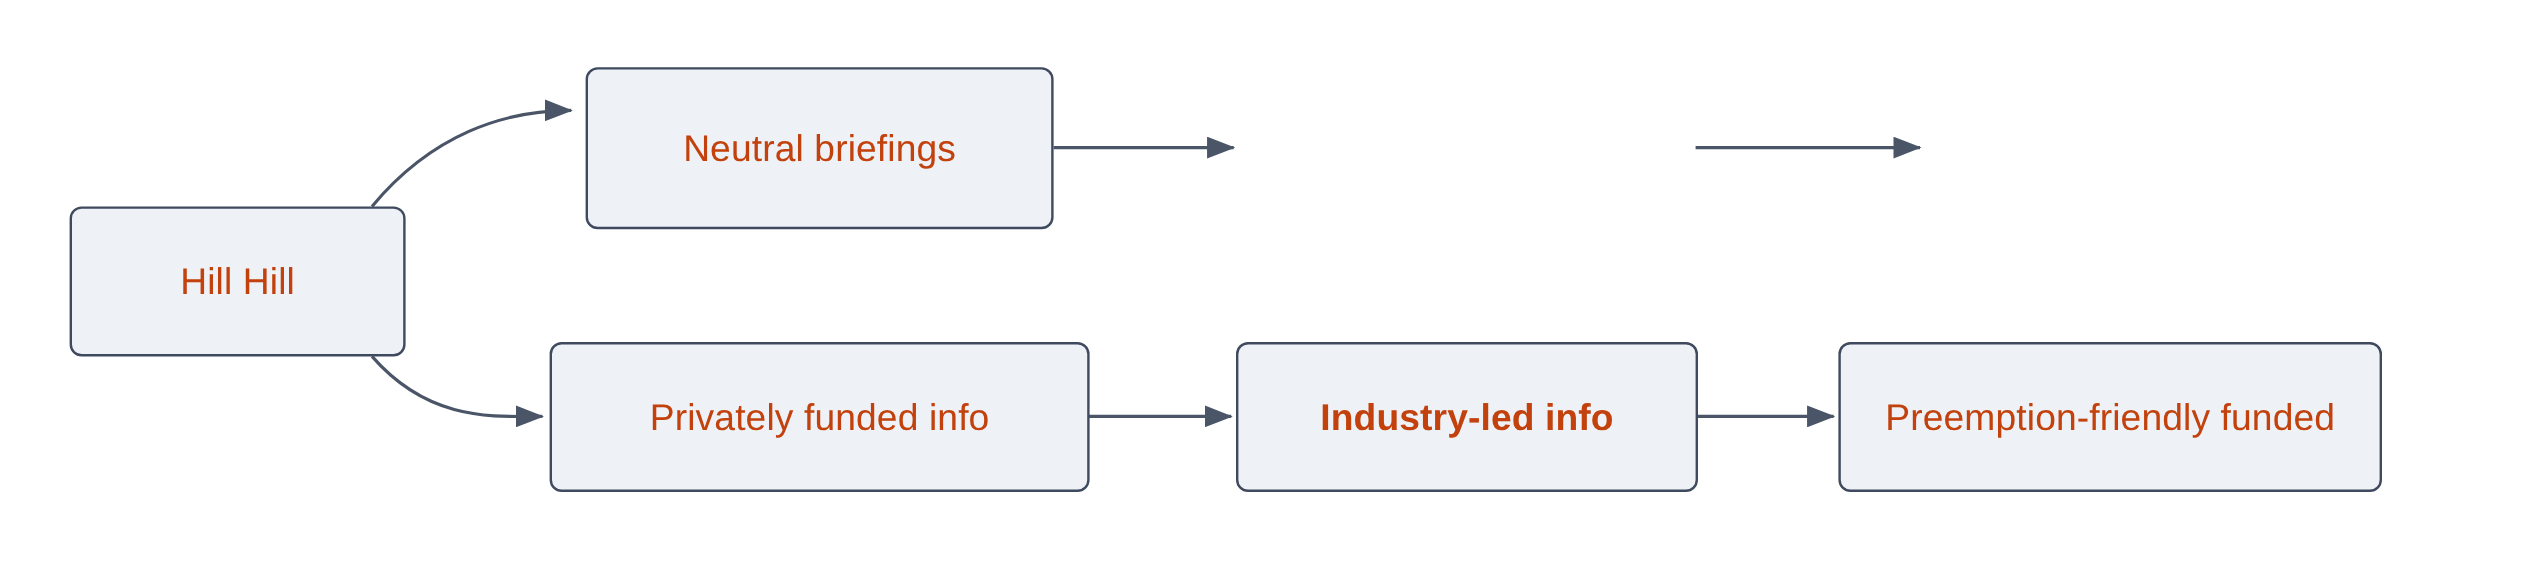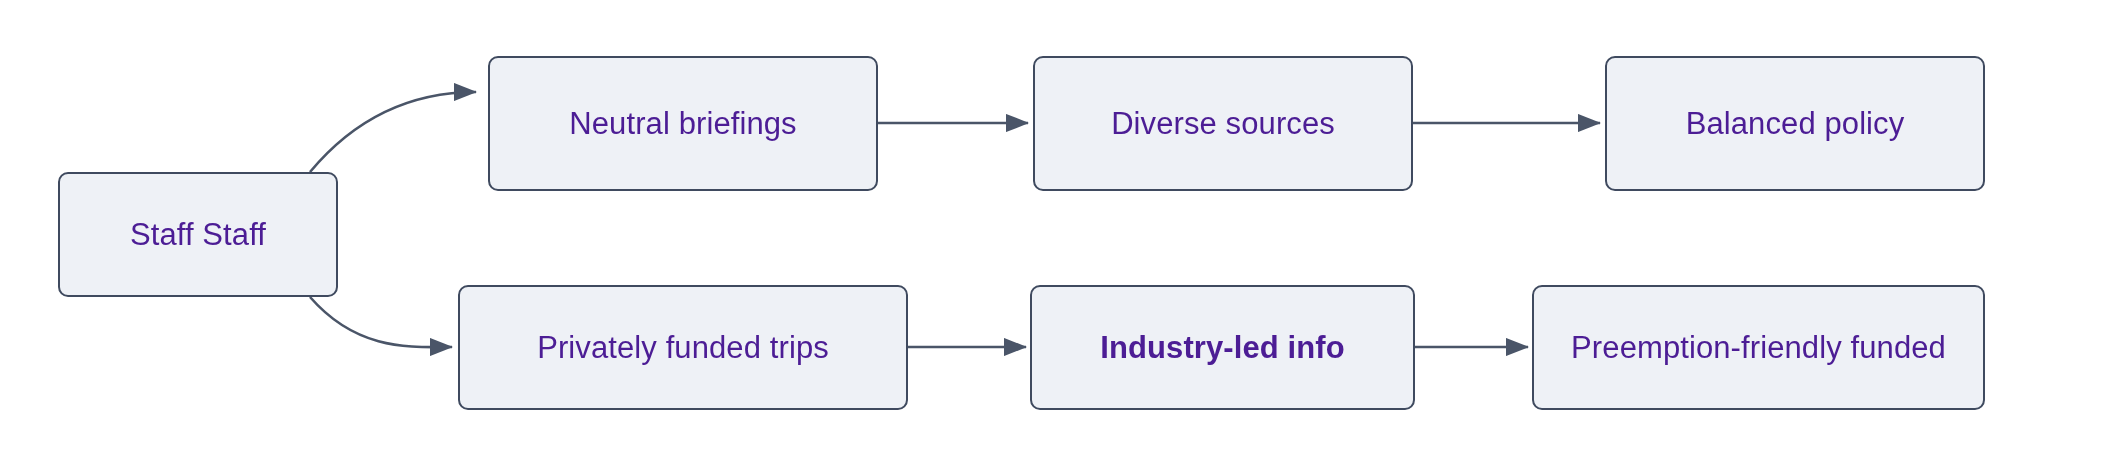--- a/index.html
+++ b/index.html
@@ -28,21 +28,21 @@
   }
   .node {
     position: absolute;
     box-sizing: border-box;
     display: flex;
     align-items: center;
     justify-content: center;
     background: #eef1f6;
     border: 2px solid #3f4a5f;
     border-radius: 10px;
-    color: #4c1d95;
+    color: #c2410c;
     font-size: 31px;
     font-weight: 400;
     letter-spacing: 0.1px;
     line-height: 1.2;
     text-align: center;
     white-space: nowrap;
   }
   .node-label {
     display: block;
     padding: 0 18px;
@@ -67,37 +67,31 @@
     <path d="M 878 123 L 1028 123" fill="none" stroke="#4a5568" stroke-width="2.6" marker-end="url(#arrowhead)"></path>
 
     <path d="M 1413 123 L 1600 123" fill="none" stroke="#4a5568" stroke-width="2.6" marker-end="url(#arrowhead)"></path>
 
     <path d="M 907 347 L 1026 347" fill="none" stroke="#4a5568" stroke-width="2.6" marker-end="url(#arrowhead)"></path>
 
     <path d="M 1415 347 L 1528 347" fill="none" stroke="#4a5568" stroke-width="2.6" marker-end="url(#arrowhead)"></path>
   </svg>
 
   <div class="node" style="left:58px; top:172px; width:280px; height:125px;">
-    <span class="node-label">Staff Staff</span>
+    <span class="node-label">Hill Hill</span>
   </div>
 
   <div class="node" style="left:488px; top:56px; width:390px; height:135px;">
     <span class="node-label">Neutral briefings</span>
   </div>
 
-  <div class="node" style="left:1033px; top:56px; width:380px; height:135px;">
-    <span class="node-label">Diverse sources</span>
-  </div>
 
-  <div class="node" style="left:1605px; top:56px; width:380px; height:135px;">
-    <span class="node-label">Balanced policy</span>
-  </div>
 
   <div class="node" style="left:458px; top:285px; width:450px; height:125px;">
-    <span class="node-label">Privately funded trips</span>
+    <span class="node-label">Privately funded info</span>
   </div>
 
   <div class="node" style="left:1030px; top:285px; width:385px; height:125px;font-weight:bold;">
     <span class="node-label">Industry-led info</span>
   </div>
 
   <div class="node" style="left:1532px; top:285px; width:453px; height:125px;">
     <span class="node-label">Preemption-friendly funded</span>
   </div>
 

